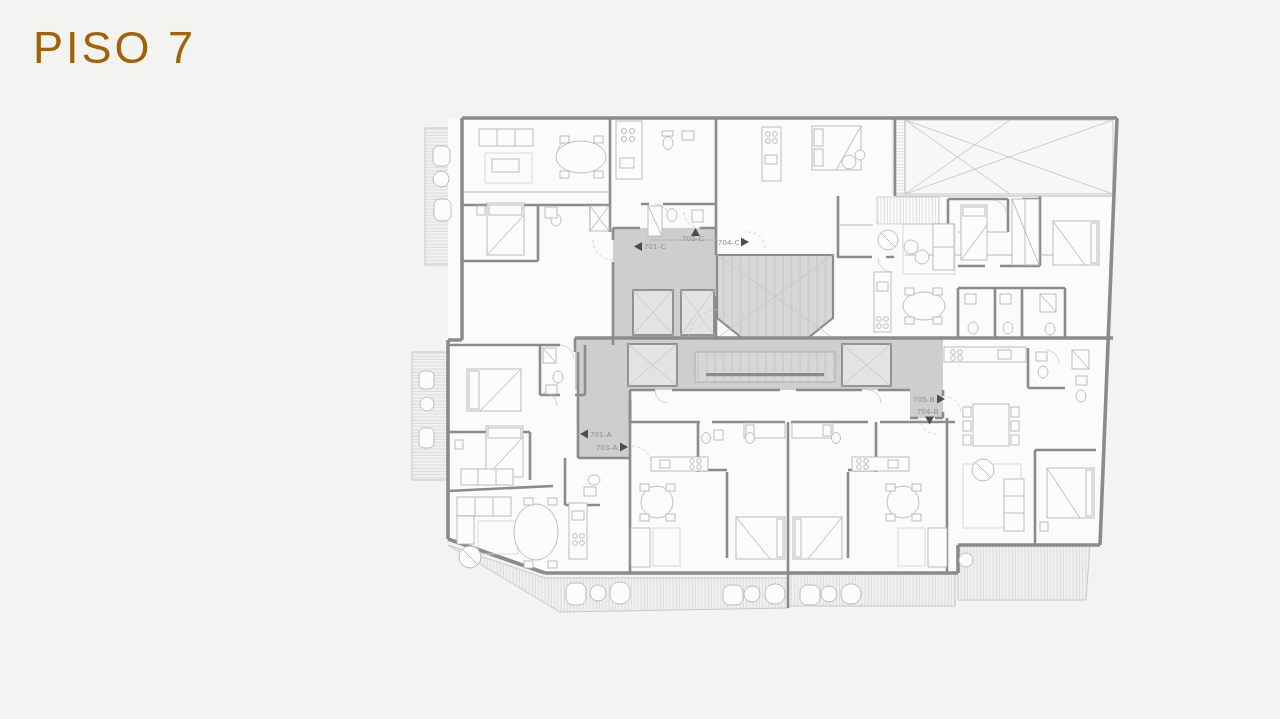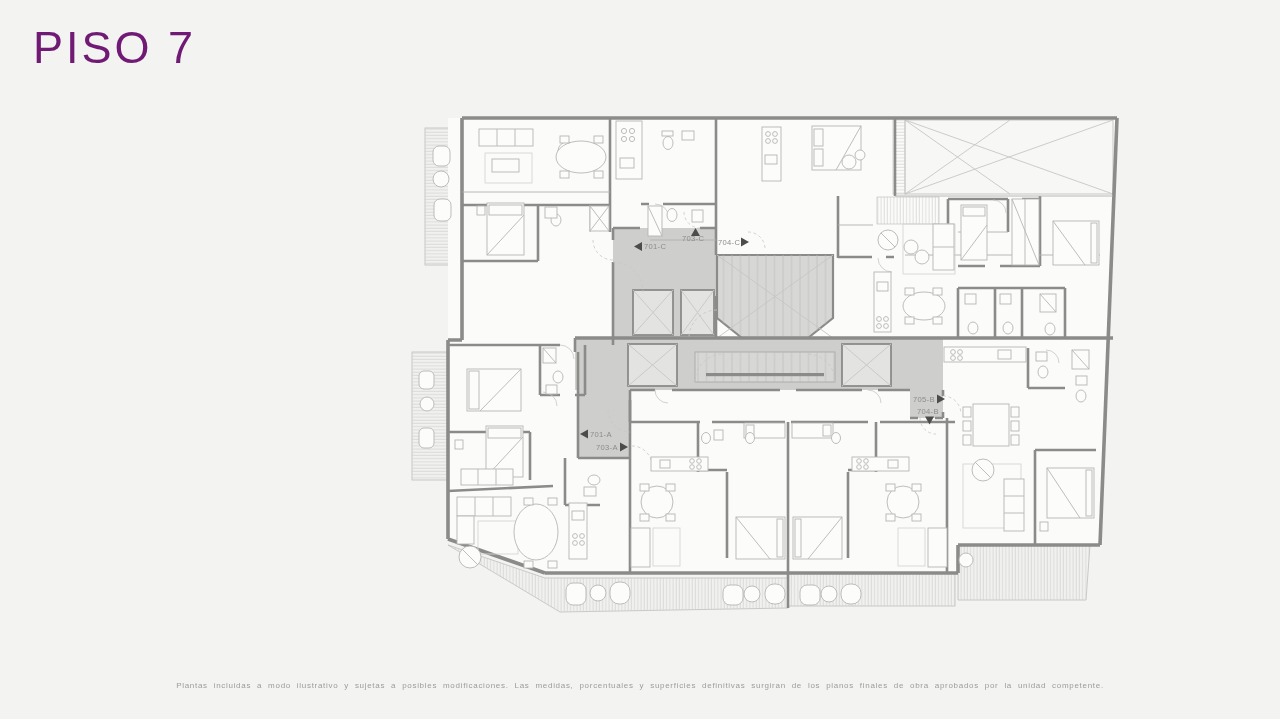--- a/index.html
+++ b/index.html
@@ -4,21 +4,21 @@
 <style>
   html,body{margin:0;padding:0;background:#e8e8e6;}
   .stage{
     position:relative;width:1280px;height:719px;margin:0 auto;
     background:#f3f3f1;overflow:hidden;
     font-family:"Liberation Sans", sans-serif;
   }
   .page-title{
     position:absolute;left:33px;top:22px;
     font-size:45px;font-weight:300;letter-spacing:3px;
-    color:#701a75;
+    color:#a16207;
   }
   .disclaimer{
     position:absolute;left:0;right:0;top:681px;
     text-align:center;font-size:8px;letter-spacing:.7px;word-spacing:3px;
     color:#9c9c9a;
   }
   svg.plan{position:absolute;left:0;top:0;}
   .w{stroke:#8b8b89;fill:none;stroke-linecap:butt;}
   .w4{stroke-width:3.6;}
   .w3{stroke-width:2.6;}
@@ -449,14 +449,13 @@
       <path class="mk" d="M620,442.5 l8,4.5 l-8,4.5 z"></path>
 
       <text class="lbl" x="913" y="402">705-B</text>
       <path class="mk" d="M937,394.5 l8,4.5 l-8,4.5 z"></path>
 
       <text class="lbl" x="917" y="414">704-B</text>
       <path class="mk" d="M925,416.5 l9,0 l-4.5,8 z"></path>
     </g>
   </svg>
 
-  <div class="disclaimer">Plantas incluidas a modo ilustrativo y sujetas a posibles modificaciones. Las medidas, porcentuales y superficies definitivas surgiran de los planos finales de obra aprobados por la unidad competente.</div>
 </div>
 
 </body></html>

